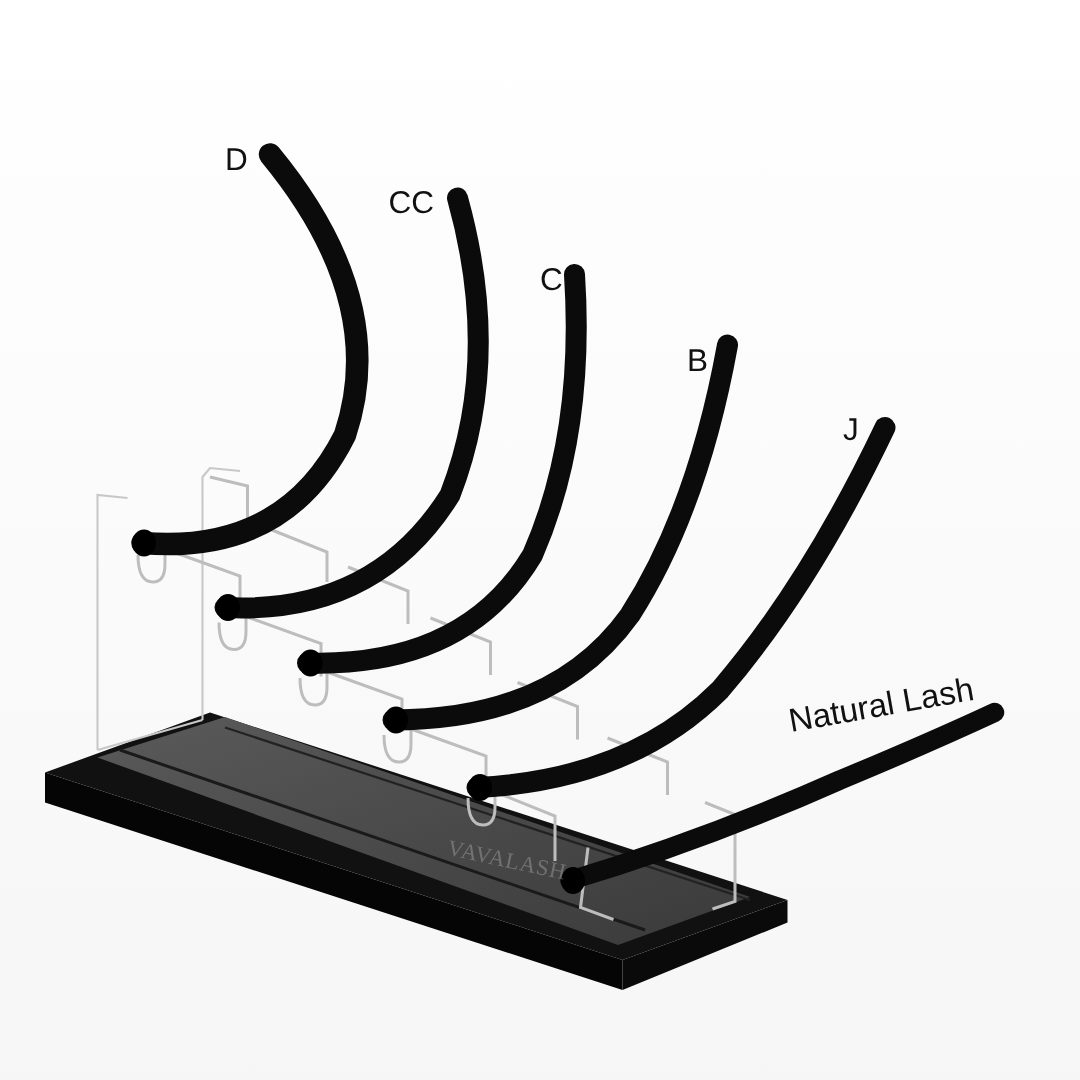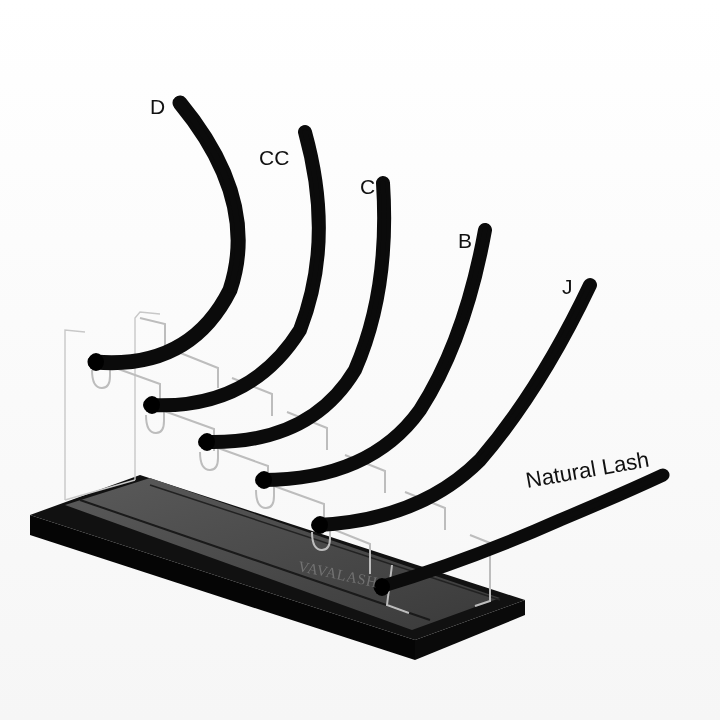--- a/index.html
+++ b/index.html
@@ -95,18 +95,18 @@
     <ellipse cx="96" cy="362" rx="8" ry="9"></ellipse>
     <ellipse cx="152" cy="405" rx="8" ry="9"></ellipse>
     <ellipse cx="207" cy="442" rx="8" ry="9"></ellipse>
     <ellipse cx="264" cy="480" rx="8" ry="9"></ellipse>
     <ellipse cx="320" cy="525" rx="8" ry="9"></ellipse>
     <ellipse cx="382" cy="587" rx="8" ry="9"></ellipse>
   </g>
 </svg>
 
 <div class="label" style="left:150px;top:96px;">D</div>
-<div class="label" style="left:259px;top:125px;margin-top:22px;">CC</div>
+<div class="label" style="left:259px;top:125px;">CC</div>
 <div class="label" style="left:360px;top:176px;">C</div>
 <div class="label" style="left:458px;top:230px;">B</div>
 <div class="label" style="left:562px;top:276px;">J</div>
 <div class="label label-natural" style="left:528px;top:470px;">Natural Lash</div>
 <div class="watermark" style="left:300px;top:558px;">VAVALASH</div>
 
 </body></html>

